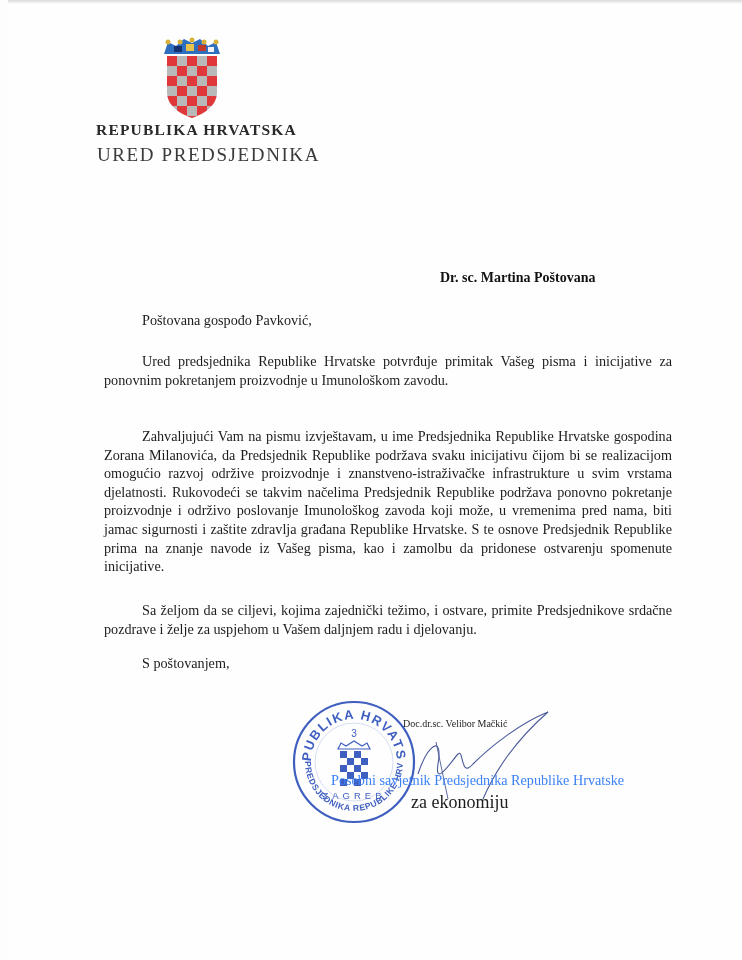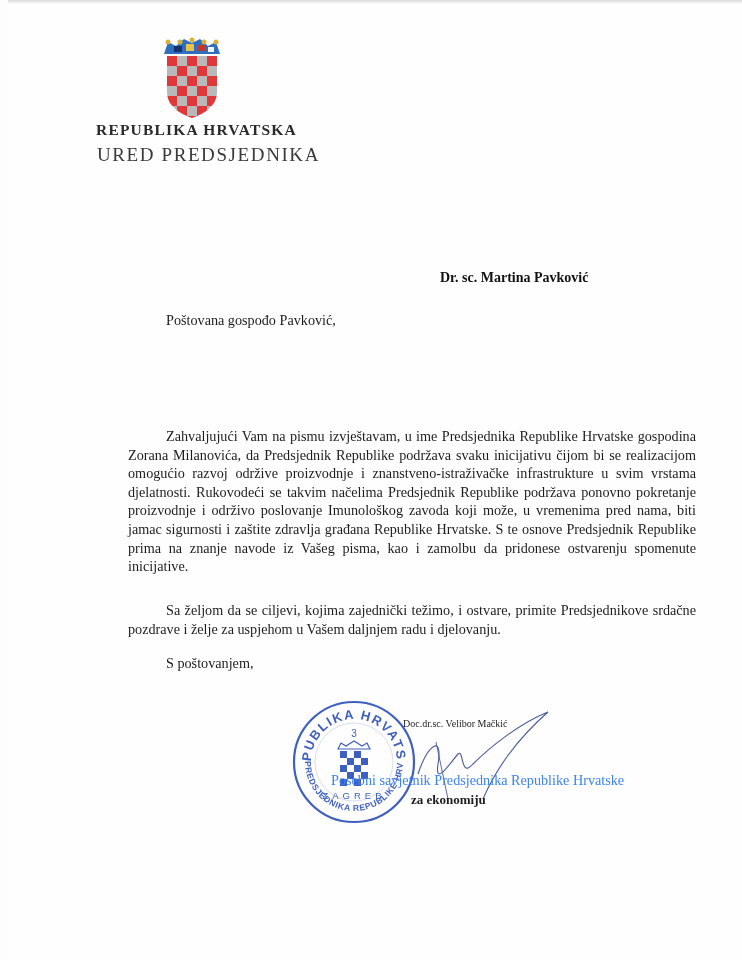--- a/index.html
+++ b/index.html
@@ -16,33 +16,33 @@
 
     .coat { position: absolute; left: 152px; top: 34px; width: 64px; height: 84px; }
 
     .hdr1 { position: absolute; left: 88px; top: 121px; font-size: 15.5px; font-weight: bold; letter-spacing: 1.2px; color: #2a2a2a; }
     .hdr2 { position: absolute; left: 89px; top: 144px; font-size: 19px; letter-spacing: 1.6px; color: #3a3a3a; }
 
     .ref { position: absolute; left: 88px; top: 183px; font-size: 12.5px; line-height: 16.5px; color: #222; }
 
     .recipient { position: absolute; left: 432px; top: 270px; font-size: 14px; font-weight: bold; color: #111; }
 
-    .body-text { position: absolute; left: 96px; width: 568px; font-size: 14.2px; line-height: 18.6px; color: #1c1c1c; margin-left: 24px; }
+    .body-text { position: absolute; left: 96px; width: 568px; font-size: 14.2px; line-height: 18.6px; color: #1c1c1c; }
     .body-text.just { text-align: justify; text-align-last: left; }
     .ind { text-indent: 38px; }
 
     .p-salutation { top: 311px; }
     .p1 { top: 352px; }
     .p2 { top: 427px; }
     .p3 { top: 601px; }
     .p-closing { top: 654px; }
 
     .sig-name { position: absolute; left: 395px; top: 718px; font-size: 10px; color: #1c1c1c; }
     .sig-title1 { position: absolute; left: 323px; top: 772px; font-size: 14.2px; color: #3b82f6; }
-    .sig-title2 { position: absolute; left: 403px; top: 792px; font-size: 13px; color: #1c1c1c; font-weight: bold; }
+    .sig-title2 { position: absolute; left: 403px; top: 792px; font-size: 18px; color: #1c1c1c; }
 
     .stamp { position: absolute; left: 283px; top: 699px; width: 126px; height: 126px; }
     .signature { position: absolute; left: 390px; top: 704px; width: 160px; height: 110px; }
   </style>
 </head>
 <body>
 
 <div class="page">
   <div class="edge-top"></div>
   <div class="edge-right"></div>
@@ -103,23 +103,24 @@
           <rect x="37" y="82" width="10" height="10" fill="#b9b9b9"></rect>
           <rect x="47" y="82" width="10" height="10" fill="#e0383a"></rect>
         </g>
       </g>
   </svg>
 
   <div class="hdr1">REPUBLIKA HRVATSKA</div>
   <div class="hdr2">URED PREDSJEDNIKA</div>
 
 
-  <div class="recipient">Dr. sc. Martina Pavković</div>
+  <div class="recipient">Dr. sc. Martina Poštovana</div>
 
   <div class="body-text p-salutation ind">Poštovana gospođo Pavković,</div>
+  <div class="body-text just p1 ind">Ured predsjednika Republike Hrvatske potvrđuje primitak Vašeg pisma i inicijative za ponovnim pokretanjem proizvodnje u Imunološkom zavodu.</div>
   <div class="body-text just p2 ind">Zahvaljujući Vam na pismu izvještavam, u ime Predsjednika Republike Hrvatske gospodina Zorana Milanovića, da Predsjednik Republike podržava svaku inicijativu čijom bi se realizacijom omogućio razvoj održive proizvodnje i znanstveno-istraživačke infrastrukture u svim vrstama djelatnosti. Rukovodeći se takvim načelima Predsjednik Republike podržava ponovno pokretanje proizvodnje i održivo poslovanje Imunološkog zavoda koji može, u vremenima pred nama, biti jamac sigurnosti i zaštite zdravlja građana Republike Hrvatske. S te osnove Predsjednik Republike prima na znanje navode iz Vašeg pisma, kao i zamolbu da pridonese ostvarenju spomenute inicijative.</div>
   <div class="body-text p-closing ind">S poštovanjem,</div>
   <div class="body-text just p3 ind">Sa željom da se ciljevi, kojima zajednički težimo, i ostvare, primite Predsjednikove srdačne pozdrave i želje za uspjehom u Vašem daljnjem radu i djelovanju.</div>
 
   <svg class="stamp" viewBox="0 0 126 126">
     <defs>
       <path id="arcTop" d="M 20 63 A 43 43 0 0 1 106 63"></path>
       <path id="arcBot" d="M 14 63 A 49 49 0 0 0 112 63"></path>
     </defs>
     <circle cx="63" cy="63" r="60" fill="none" stroke="#3f5fc0" stroke-width="2.2"></circle>

